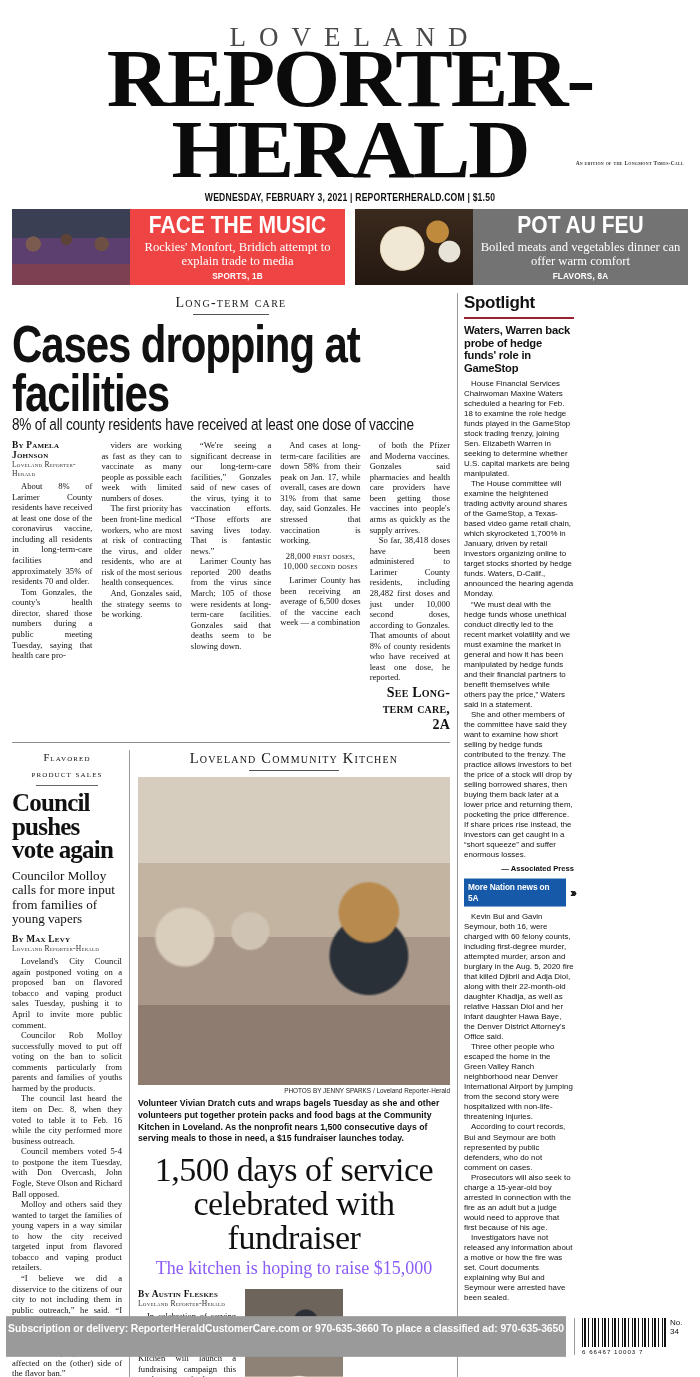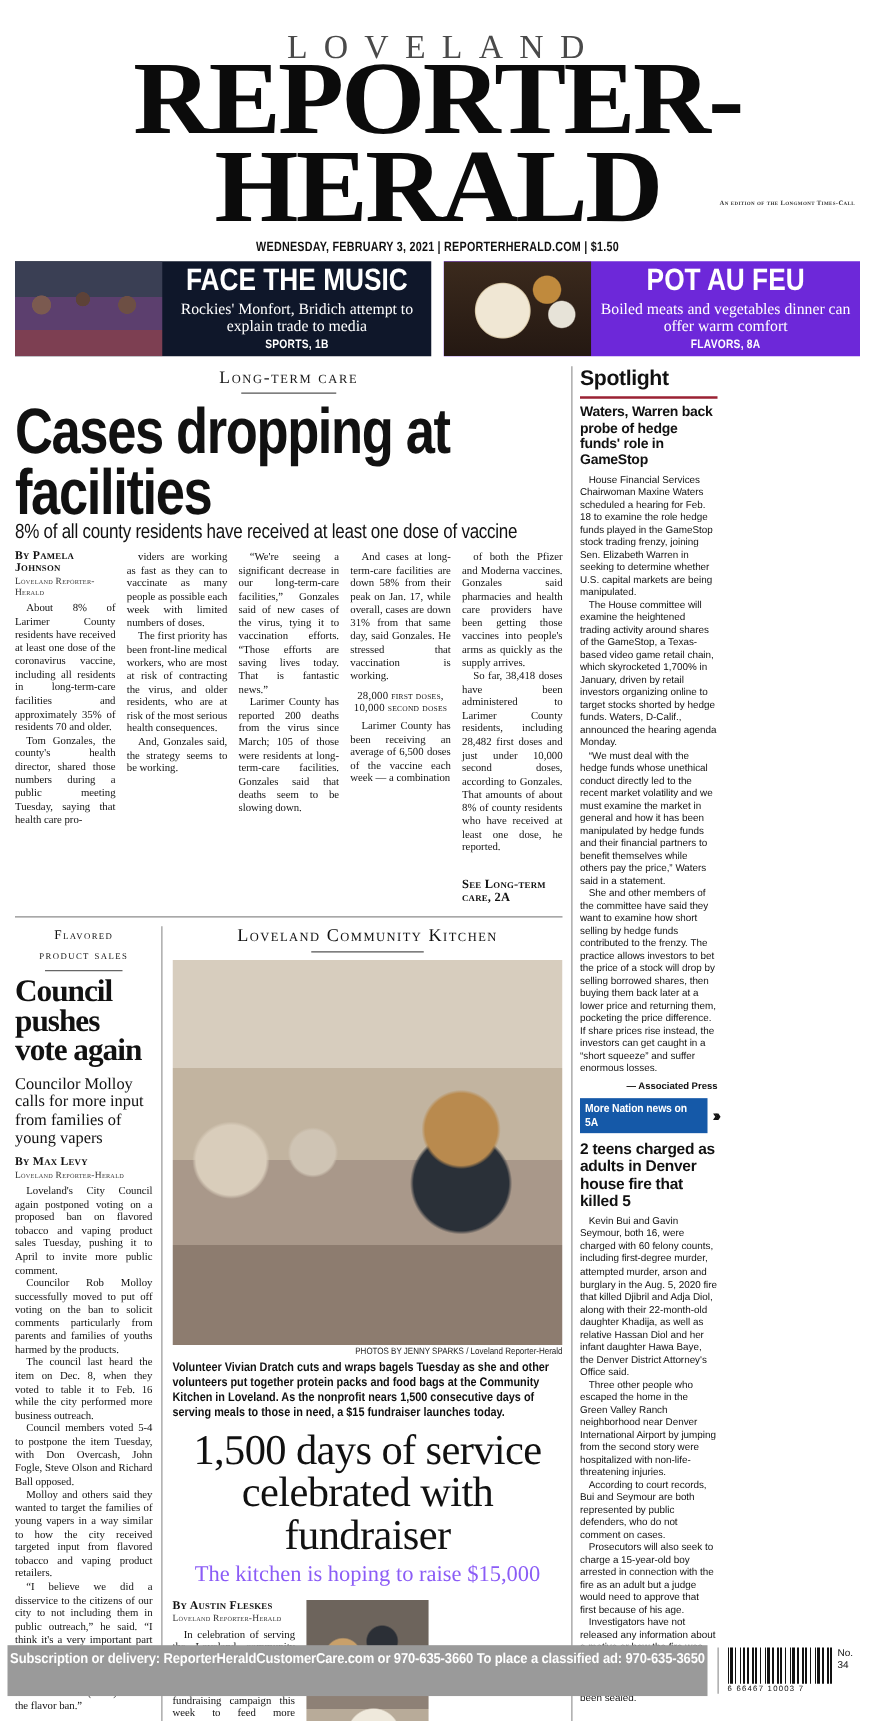--- a/index.html
+++ b/index.html
@@ -34,22 +34,22 @@
   }
   .mast-datebar {
     text-align:center; font-family:"Liberation Sans", sans-serif;
     font-size:8.6px; font-weight:bold; letter-spacing:0.2px;
     margin-top:6px; color:#111; transform:scaleY(1.25);
   }
 
   
   .promos { display:flex; gap:10px; margin-top:7px; padding:0 6px; }
   .promo { flex:1; display:flex; height:76px; overflow:hidden; }
-  .promo-blue { background:#0f172a; }
-  .promo-red  { background:#6d28d9; }
+  .promo-blue { background:#ef4444; }
+  .promo-red  { background:#737373; }
   .promo-photo { width:118px; height:76px; flex:none; position:relative; overflow:hidden; }
   .promo-txt { flex:1; display:flex; flex-direction:column; justify-content:center;
                align-items:center; color:#fff; text-align:center; padding:2px 4px; }
   .promo-hed { font-family:"Liberation Sans", sans-serif; font-weight:bold;
                font-size:21px; line-height:1; letter-spacing:0px; transform:scaleY(1.18); }
   .promo-sub { font-family:"Liberation Serif", serif; font-size:12.6px; line-height:1.12; margin-top:5px; }
   .promo-sec { font-family:"Liberation Sans", sans-serif; font-weight:bold;
                font-size:8.2px; margin-top:3px; letter-spacing:0.2px; transform:scaleY(1.2); }
 
   
@@ -87,22 +87,22 @@
     line-height:1.05; letter-spacing:-0.2px; transform:scaleY(1.2);
     transform-origin:left top; margin-bottom:9px;
   }
   .lead-cols { display:flex; gap:9px; }
   .lead-col { flex:1; }
   .byline { font-variant:small-caps; font-weight:bold; font-size:9.4px; letter-spacing:0.2px; }
   .byline-org { font-variant:small-caps; font-size:7.6px; color:#333; margin-bottom:3px; letter-spacing:0.2px; }
   p.body { font-size:8.6px; line-height:1.23; text-align:justify; margin:0; text-indent:9px; }
   .subhed { font-variant:small-caps; font-weight:normal; font-size:8.6px;
             text-align:center; margin:5px 0 3px; line-height:1.25; letter-spacing:0.2px; }
-  .jump { font-variant:small-caps; font-size:10px; font-weight:bold; 
-          margin-top:19px; letter-spacing:0.2px; }
+  .jump { font-variant:small-caps; font-size:14px; font-weight:bold; text-align:right;
+          margin-top:2px; letter-spacing:0.2px; }
 
   .hrule { border:0; border-top:1.6px solid #8c8c8c; margin:9px 0 0; }
 
   
   .deck2 { display:flex; margin-top:7px; }
   .col-left { width:118px; flex:none; padding-right:7px; border-right:1px solid #9a9a9a; }
   .col-center { flex:1; padding-left:8px; }
 
   .kicker2 { text-align:center; font-variant:small-caps; font-size:10.6px;
              letter-spacing:1.1px; line-height:1.5; }
@@ -308,21 +308,20 @@
       <p class="rail-body">The House committee will examine the heightened trading activity around shares of the GameStop, a Texas-based video game retail chain, which skyrocketed 1,700% in January, driven by retail investors organizing online to target stocks shorted by hedge funds. Waters, D-Calif., announced the hearing agenda Monday.</p>
       <p class="rail-body">“We must deal with the hedge funds whose unethical conduct directly led to the recent market volatility and we must examine the market in general and how it has been manipulated by hedge funds and their financial partners to benefit themselves while others pay the price,” Waters said in a statement.</p>
       <p class="rail-body">She and other members of the committee have said they want to examine how short selling by hedge funds contributed to the frenzy. The practice allows investors to bet the price of a stock will drop by selling borrowed shares, then buying them back later at a lower price and returning them, pocketing the price difference. If share prices rise instead, the investors can get caught in a “short squeeze” and suffer enormous losses.</p>
       <div class="rail-credit">— Associated Press</div>
 
       <div class="railbar">
         <div class="railbar-lab bar-blue">More Nation news on 5A</div>
         <div class="chev">›››</div>
       </div>
 
-      <div class="rail-hed" style="font-size:12.4px">2 teens charged as adults in Denver house fire that killed 5</div>
       <p class="rail-body">Kevin Bui and Gavin Seymour, both 16, were charged with 60 felony counts, including first-degree murder, attempted murder, arson and burglary in the Aug. 5, 2020 fire that killed Djibril and Adja Diol, along with their 22-month-old daughter Khadija, as well as relative Hassan Diol and her infant daughter Hawa Baye, the Denver District Attorney's Office said.</p>
       <p class="rail-body">Three other people who escaped the home in the Green Valley Ranch neighborhood near Denver International Airport by jumping from the second story were hospitalized with non-life-threatening injuries.</p>
       <p class="rail-body">According to court records, Bui and Seymour are both represented by public defenders, who do not comment on cases.</p>
       <p class="rail-body">Prosecutors will also seek to charge a 15-year-old boy arrested in connection with the fire as an adult but a judge would need to approve that first because of his age.</p>
       <p class="rail-body">Investigators have not released any information about a motive or how the fire was set. Court documents explaining why Bui and Seymour were arrested have been sealed.</p>
 
     </div>
   </div>
 
   <div class="footer">

